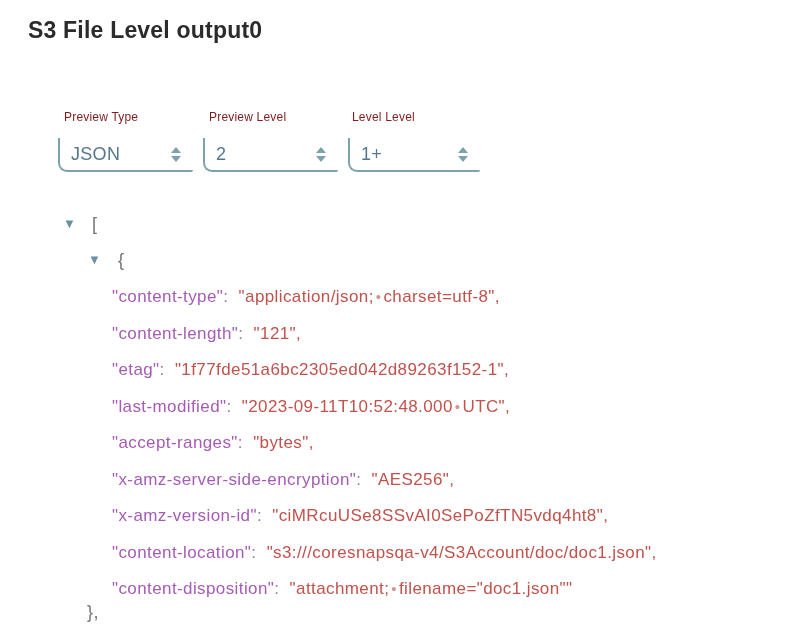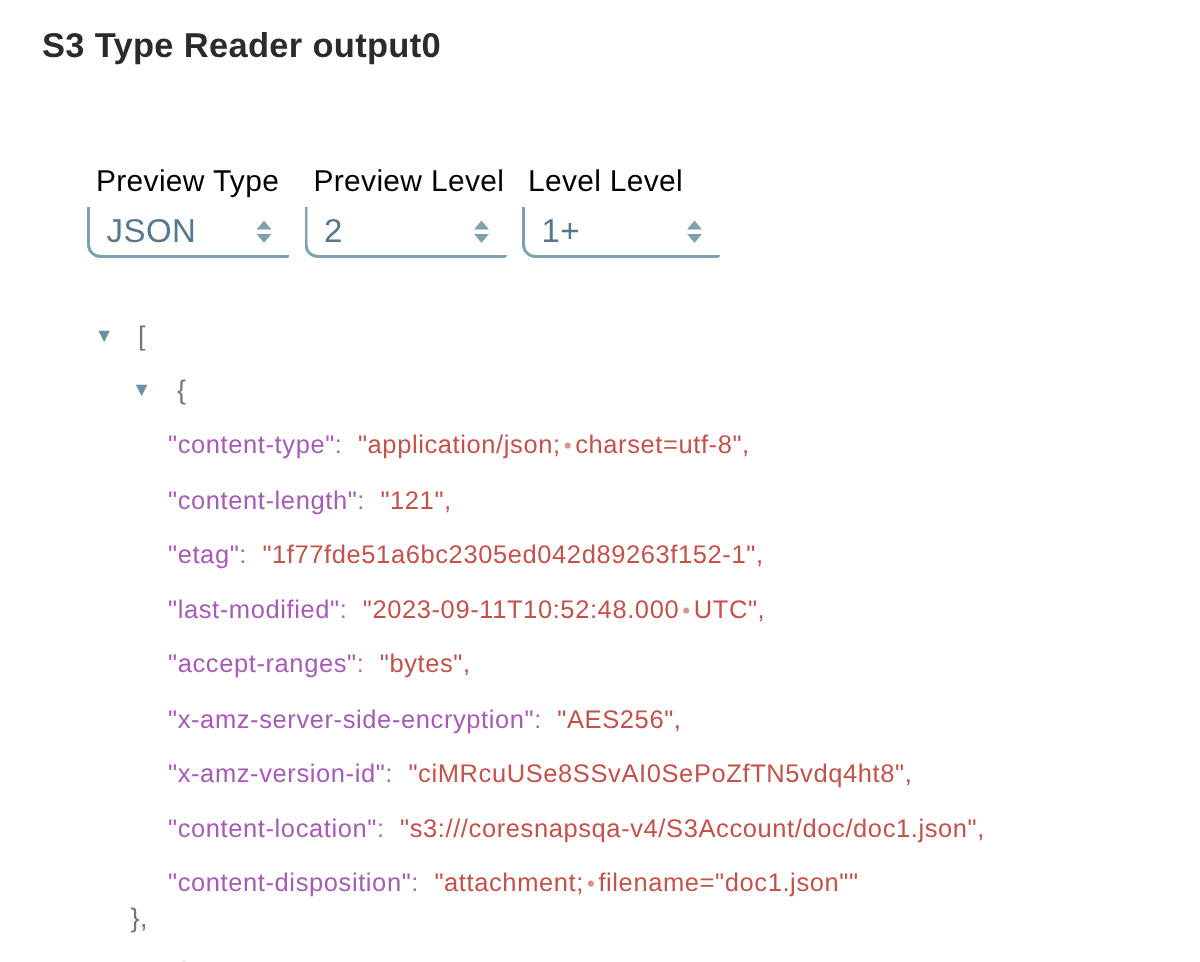--- a/index.html
+++ b/index.html
@@ -7,32 +7,32 @@
     width:800px; height:641px; overflow:hidden; position:relative;
     background:#ffffff;
     font-family:"Liberation Sans", sans-serif;
   }
   .page-title {
     position:absolute; left:28px; top:17px;
     font-size:23px; font-weight:700; color:#2b2b2b; letter-spacing:0.2px;
   }
   .ctl-label {
     position:absolute; top:110px;
-    font-size:20px; color:#000000; letter-spacing:0.2px;
+    font-size:12px; color:#7f1d1d; letter-spacing:0.2px;
   }
   .ctl-box {
     position:absolute; top:138px; height:32px;
     border-left:2px solid #7ea1ae;
     border-bottom:2px solid #7ea1ae;
     border-bottom-left-radius:9px;
     border-bottom-right-radius:2px;
     display:flex; align-items:center; cursor:pointer; background:#fff;
   }
   .ctl-value {
-    flex:1; font-size:22px; color:#54788c; padding-left:11px; letter-spacing:0.3px;
+    flex:1; font-size:18px; color:#54788c; padding-left:11px; letter-spacing:0.3px;
   }
   .spinner { display:flex; flex-direction:column; gap:3px; margin-right:12px; }
   .spin-up {
     width:0; height:0;
     border-left:5px solid transparent; border-right:5px solid transparent;
     border-bottom:6px solid #7ea1ae;
   }
   .spin-down {
     width:0; height:0;
     border-left:5px solid transparent; border-right:5px solid transparent;
@@ -49,21 +49,21 @@
   .bracket { position:absolute; color:#757575; font-size:18px; top:0; }
   .entry { padding-left:49px; }
   .k { color:#a55cb5; }
   .colon { color:#9a76a8; }
   .v { color:#c2524c; }
   .dot { color:#d6948e; font-size:15px; margin:0 2px; }
 </style>
 </head>
 <body>
 
-<div class="page-title">S3 Type Reader output0</div>
+<div class="page-title">S3 File Level output0</div>
 
 <div class="ctl-label" style="left:64px">Preview Type</div>
 <div class="ctl-box" style="left:58px; width:133px">
   <span class="ctl-value">JSON</span>
   <span class="spinner">
     <span class="spin-up"></span>
     <span class="spin-down"></span>
   </span>
 </div>
 

